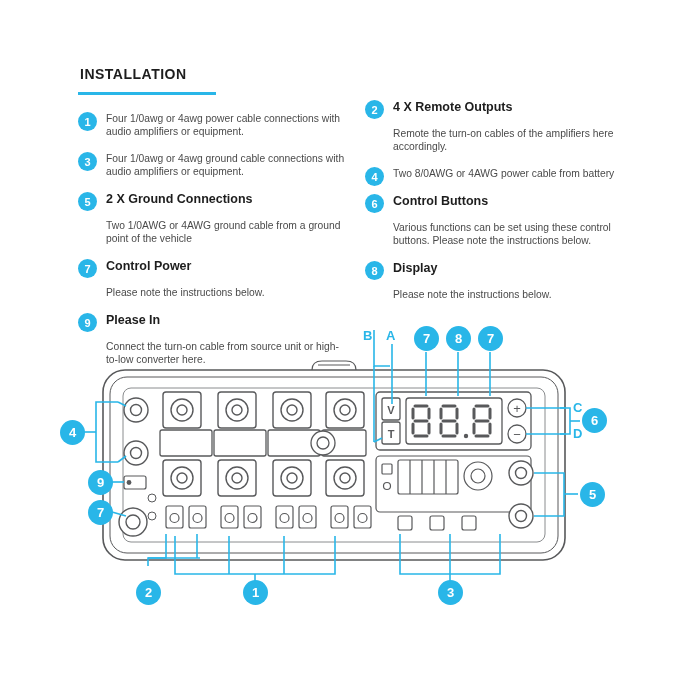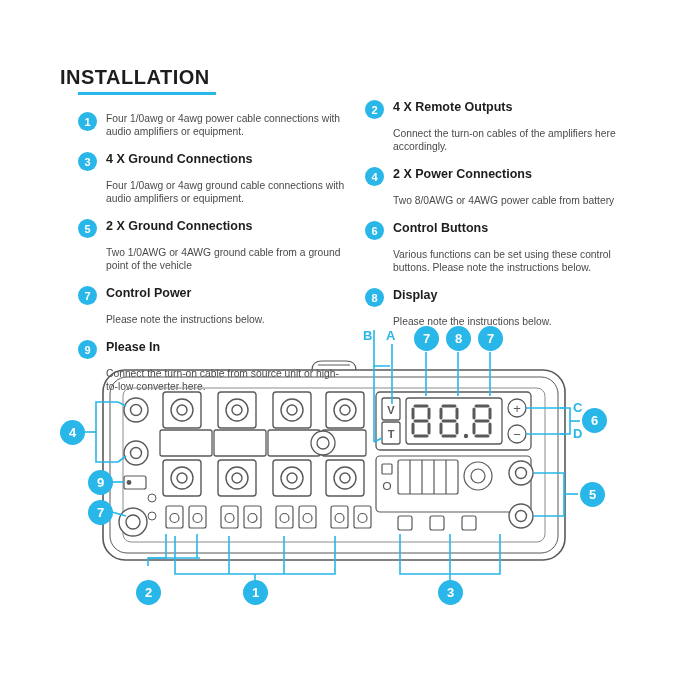--- a/index.html
+++ b/index.html
@@ -9,22 +9,22 @@
     font-family:"Liberation Sans", sans-serif;
     color:#2b2b2b;
     overflow:hidden;
     position:relative;
   }
   #root{position:relative;width:690px;height:690px;}
 
   
   .title{
     position:absolute;
-    left:60px; top:66px;
-    font-size:20px;
+    left:80px; top:66px;
+    font-size:14px;
     font-weight:bold;
     letter-spacing:.5px;
     color:#1d1d1d;
   }
   .title-rule{
     position:absolute;
     left:78px; top:92px;
     width:138px;height:3px;
     background:#29b6e8;
   }
@@ -84,21 +84,20 @@
 
   <div class="legend-col" style="left:78px; top:100px; width:270px;">
 
     <div class="legend-item">
       <div class="badge">1</div>
       <div class="legend-body">Four 1/0awg or 4awg power cable connections with audio amplifiers or equipment.</div>
     </div>
 
     <div class="legend-item">
       <div class="badge">3</div>
-      <div class="legend-head">4 X Ground Connections</div>
       <div class="legend-body">Four 1/0awg or 4awg ground cable connections with audio amplifiers or equipment.</div>
     </div>
 
     <div class="legend-item">
       <div class="badge">5</div>
       <div class="legend-head">2 X Ground Connections</div>
       <div class="legend-body">Two 1/0AWG or 4AWG ground cable from a ground point of the vehicle</div>
     </div>
 
     <div class="legend-item">
@@ -113,26 +112,25 @@
       <div class="legend-body">Connect the turn-on cable from source unit or high-to-low converter here.</div>
     </div>
 
   </div>
 
   <div class="legend-col" style="left:365px; top:100px; width:260px;">
 
     <div class="legend-item">
       <div class="badge">2</div>
       <div class="legend-head">4 X Remote Outputs</div>
-      <div class="legend-body">Connect the turn-on cables of the amplifiers here accordingly.</div>
+      <div class="legend-body">Remote the turn-on cables of the amplifiers here accordingly.</div>
     </div>
 
     <div class="legend-item">
       <div class="badge">4</div>
-      <div class="legend-head">2 X Power Connections</div>
       <div class="legend-body">Two 8/0AWG or 4AWG power cable from battery</div>
     </div>
 
     <div class="legend-item">
       <div class="badge">6</div>
       <div class="legend-head">Control Buttons</div>
       <div class="legend-body">Various functions can be set using these control buttons. Please note the instructions below.</div>
     </div>
 
     <div class="legend-item">

